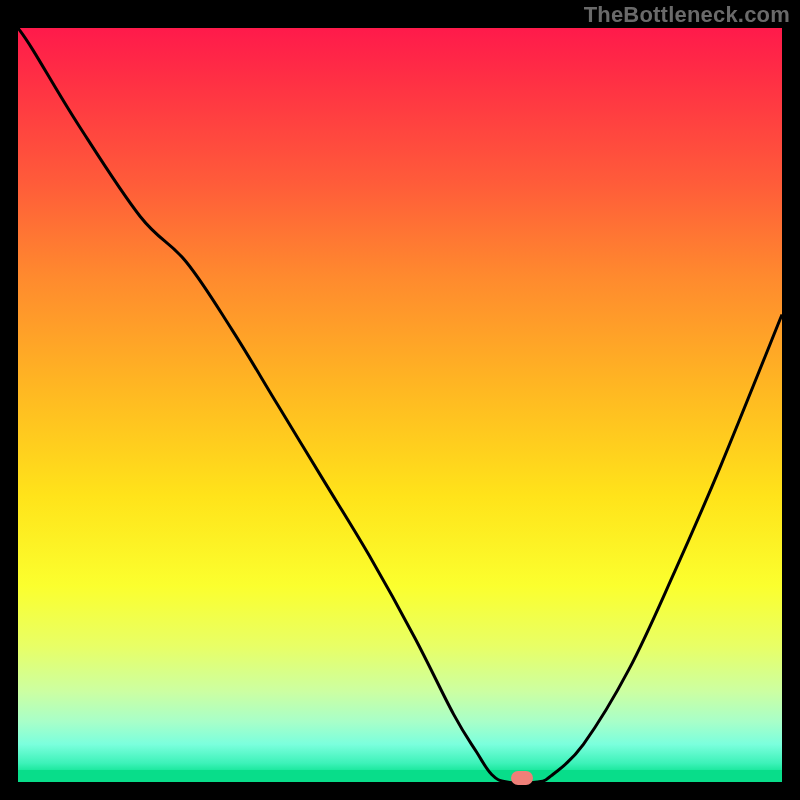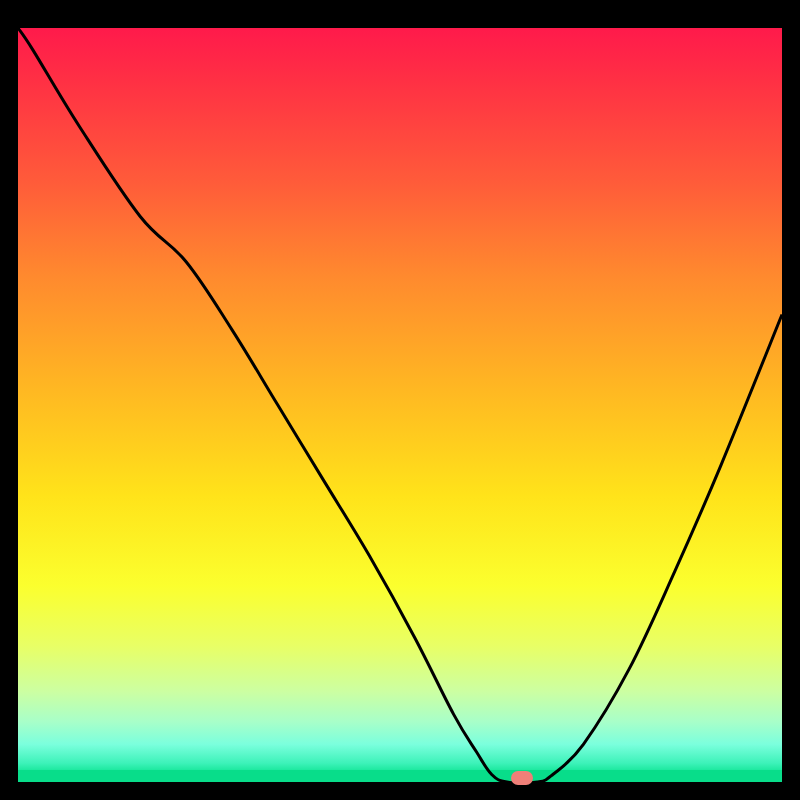--- a/index.html
+++ b/index.html
@@ -75,20 +75,21 @@
     border-radius: 8px;
     background: #ef7f78;
     z-index: 4;
     transform: translate(-50%, -50%);
   }
 </style>
 </head>
 <body>
 
 <div class="container">
+  <div class="watermark">TheBottleneck.com</div>
 
   <div class="plot-area">
     <div class="bottom-band"></div>
 
     <svg class="curve" viewBox="0 0 764 754" preserveAspectRatio="none">
       <path id="curve-path" d="M 0.0 0.0 C 2.8 4.1, 4.3 5.0, 15.3 22.6 C 26.3 40.3, 41.9 68.2, 61.1 98.0 C 80.4 127.9, 103.0 164.1, 122.2 188.5 C 141.5 212.9, 151.6 213.4, 168.1 233.7 C 184.6 254.1, 197.4 275.8, 213.9 301.6 C 230.4 327.4, 243.3 349.9, 259.8 377.0 C 276.3 404.1, 289.1 425.3, 305.6 452.4 C 322.1 479.5, 334.9 499.3, 351.4 527.8 C 367.9 556.3, 382.2 582.2, 397.3 610.7 C 412.4 639.2, 424.5 665.8, 435.5 686.1 C 446.5 706.5, 451.5 713.0, 458.4 723.8 C 465.3 734.7, 468.2 741.0, 473.7 746.5 C 479.2 751.9, 480.7 752.6, 489.0 754.0 C 497.2 755.4, 511.3 755.4, 519.5 754.0 C 527.8 752.6, 526.5 753.2, 534.8 746.5 C 543.1 739.7, 551.6 735.3, 565.4 716.3 C 579.1 697.3, 594.7 672.1, 611.2 640.9 C 627.7 609.7, 640.5 579.5, 657.0 542.9 C 673.5 506.2, 683.6 483.5, 702.9 437.3 C 722.1 391.2, 753.0 313.7, 764.0 286.5" fill="none" stroke="#000" stroke-width="3"></path>
     </svg>
 
     <div class="marker" id="marker" style="left: 504.24px; top: 750px; background: rgb(239, 127, 120);"></div>
   </div>

